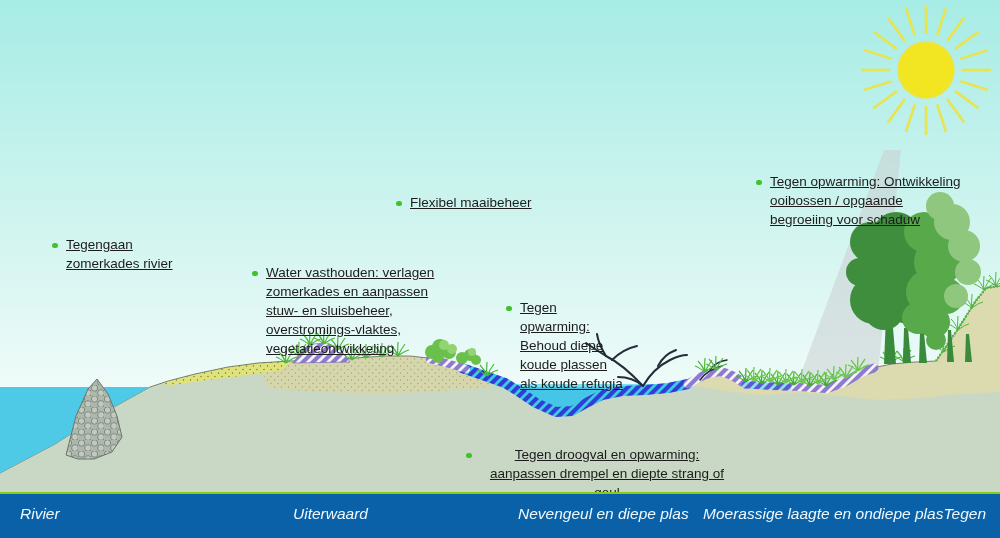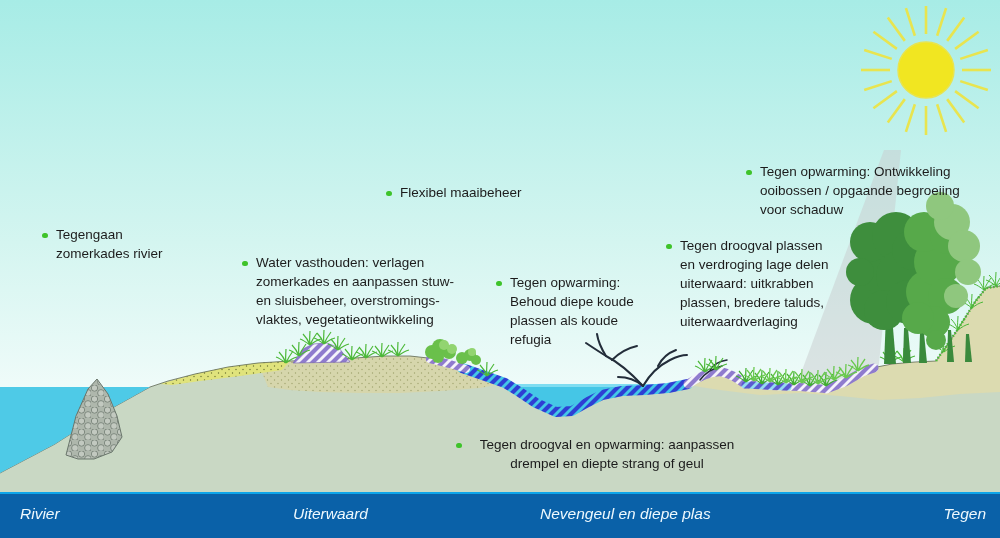--- a/index.html
+++ b/index.html
@@ -4,31 +4,31 @@
 <style>
   html,body{margin:0;padding:0;background:#fff;}
   .stage{
     position:relative;width:1000px;height:538px;overflow:hidden;
     font-family:"Liberation Sans", sans-serif;
     -webkit-font-smoothing:antialiased;
   }
   .scene-svg{position:absolute;left:0;top:0;width:1000px;height:538px;display:block;}
   
   .note{position:absolute;font-size:13.5px;color:#1c1c1c;line-height:1.4;}
-  .note ul{margin:6px;padding:0;list-style:none;}
+  .note ul{margin:16px;padding:0;list-style:none;text-decoration:underline;}
   .note li{position:relative;padding-left:14px;margin:0 0 15px 0;}
   .note li:last-child{margin-bottom:0;}
   .note li::before{
     content:"";position:absolute;left:0;top:6.5px;width:5.5px;height:5.5px;
     border-radius:50%;background:var(--bullet,#3ec32a);
   }
   
   .zone-bar{
     position:absolute;left:0;bottom:0;width:1000px;height:46px;
-    background:var(--bar,#0a61a8);border-top:2px solid #0ea5e9;box-sizing:border-box;
+    background:var(--bar,#0a61a8);border-top:2px solid #84cc16;box-sizing:border-box;
   }
   .zone-label{
     position:absolute;top:11px;color:#eef9fe;font-style:italic;font-size:15.5px;
     white-space:nowrap;
   }
 </style>
 </head>
 <body>
 
 <div class="stage">
@@ -254,44 +254,40 @@
         <li>Flexibel maaibeheer</li>
       </ul>
   </div>
 
   <div class="note" style="left:236px;top:248px;width:232px;">
     <ul>
         <li>Water vasthouden: verlagen zomerkades en aanpassen stuw- en sluisbeheer, overstromings-vlaktes, vegetatieontwikkeling</li>
       </ul>
   </div>
 
-  <div class="note" style="left:490px;top:268px;width:152px;">
+  <div class="note" style="left:490px;top:283px;width:152px;">
     <ul>
         <li>Tegen opwarming: Behoud diepe koude plassen als koude refugia</li>
       </ul>
   </div>
 
   <div class="note" style="left:740px;top:157px;width:242px;">
     <ul>
         <li>Tegen opwarming: Ontwikkeling ooibossen / opgaande begroeiing voor schaduw</li>
       </ul>
   </div>
 
-  <div class="note" style="left:660px;top:231px;width:180px;">
-    <ul>
-        <li>Tegen droogval plassen en verdroging lage delen uiterwaard: uitkrabben plassen, bredere taluds, uiterwaardverlaging</li>
-      </ul>
-  </div>
 
   <div class="note" style="left:450px;top:430px;width:300px;text-align:center;">
     <ul>
         <li>Tegen droogval en opwarming: aanpassen drempel en diepte strang of geul</li>
       </ul>
   </div>
 
   <div class="zone-bar">
     <span class="zone-label" style="left:20px;">Rivier</span>
     <span class="zone-label" style="left:293px;">Uiterwaard</span>
-    <span class="zone-label" style="left:540px;text-align:center;">Nevengeul en diepe plas</span>
+    <span class="zone-label" style="left:518px;text-align:center;">Nevengeul en diepe plas</span>
+    <span class="zone-label" style="left:703px;">Moerassige laagte en ondiepe plas</span>
     <span class="zone-label" style="right:14px;">Tegen</span>
   </div>
 
 </div>
 
 </body></html>

